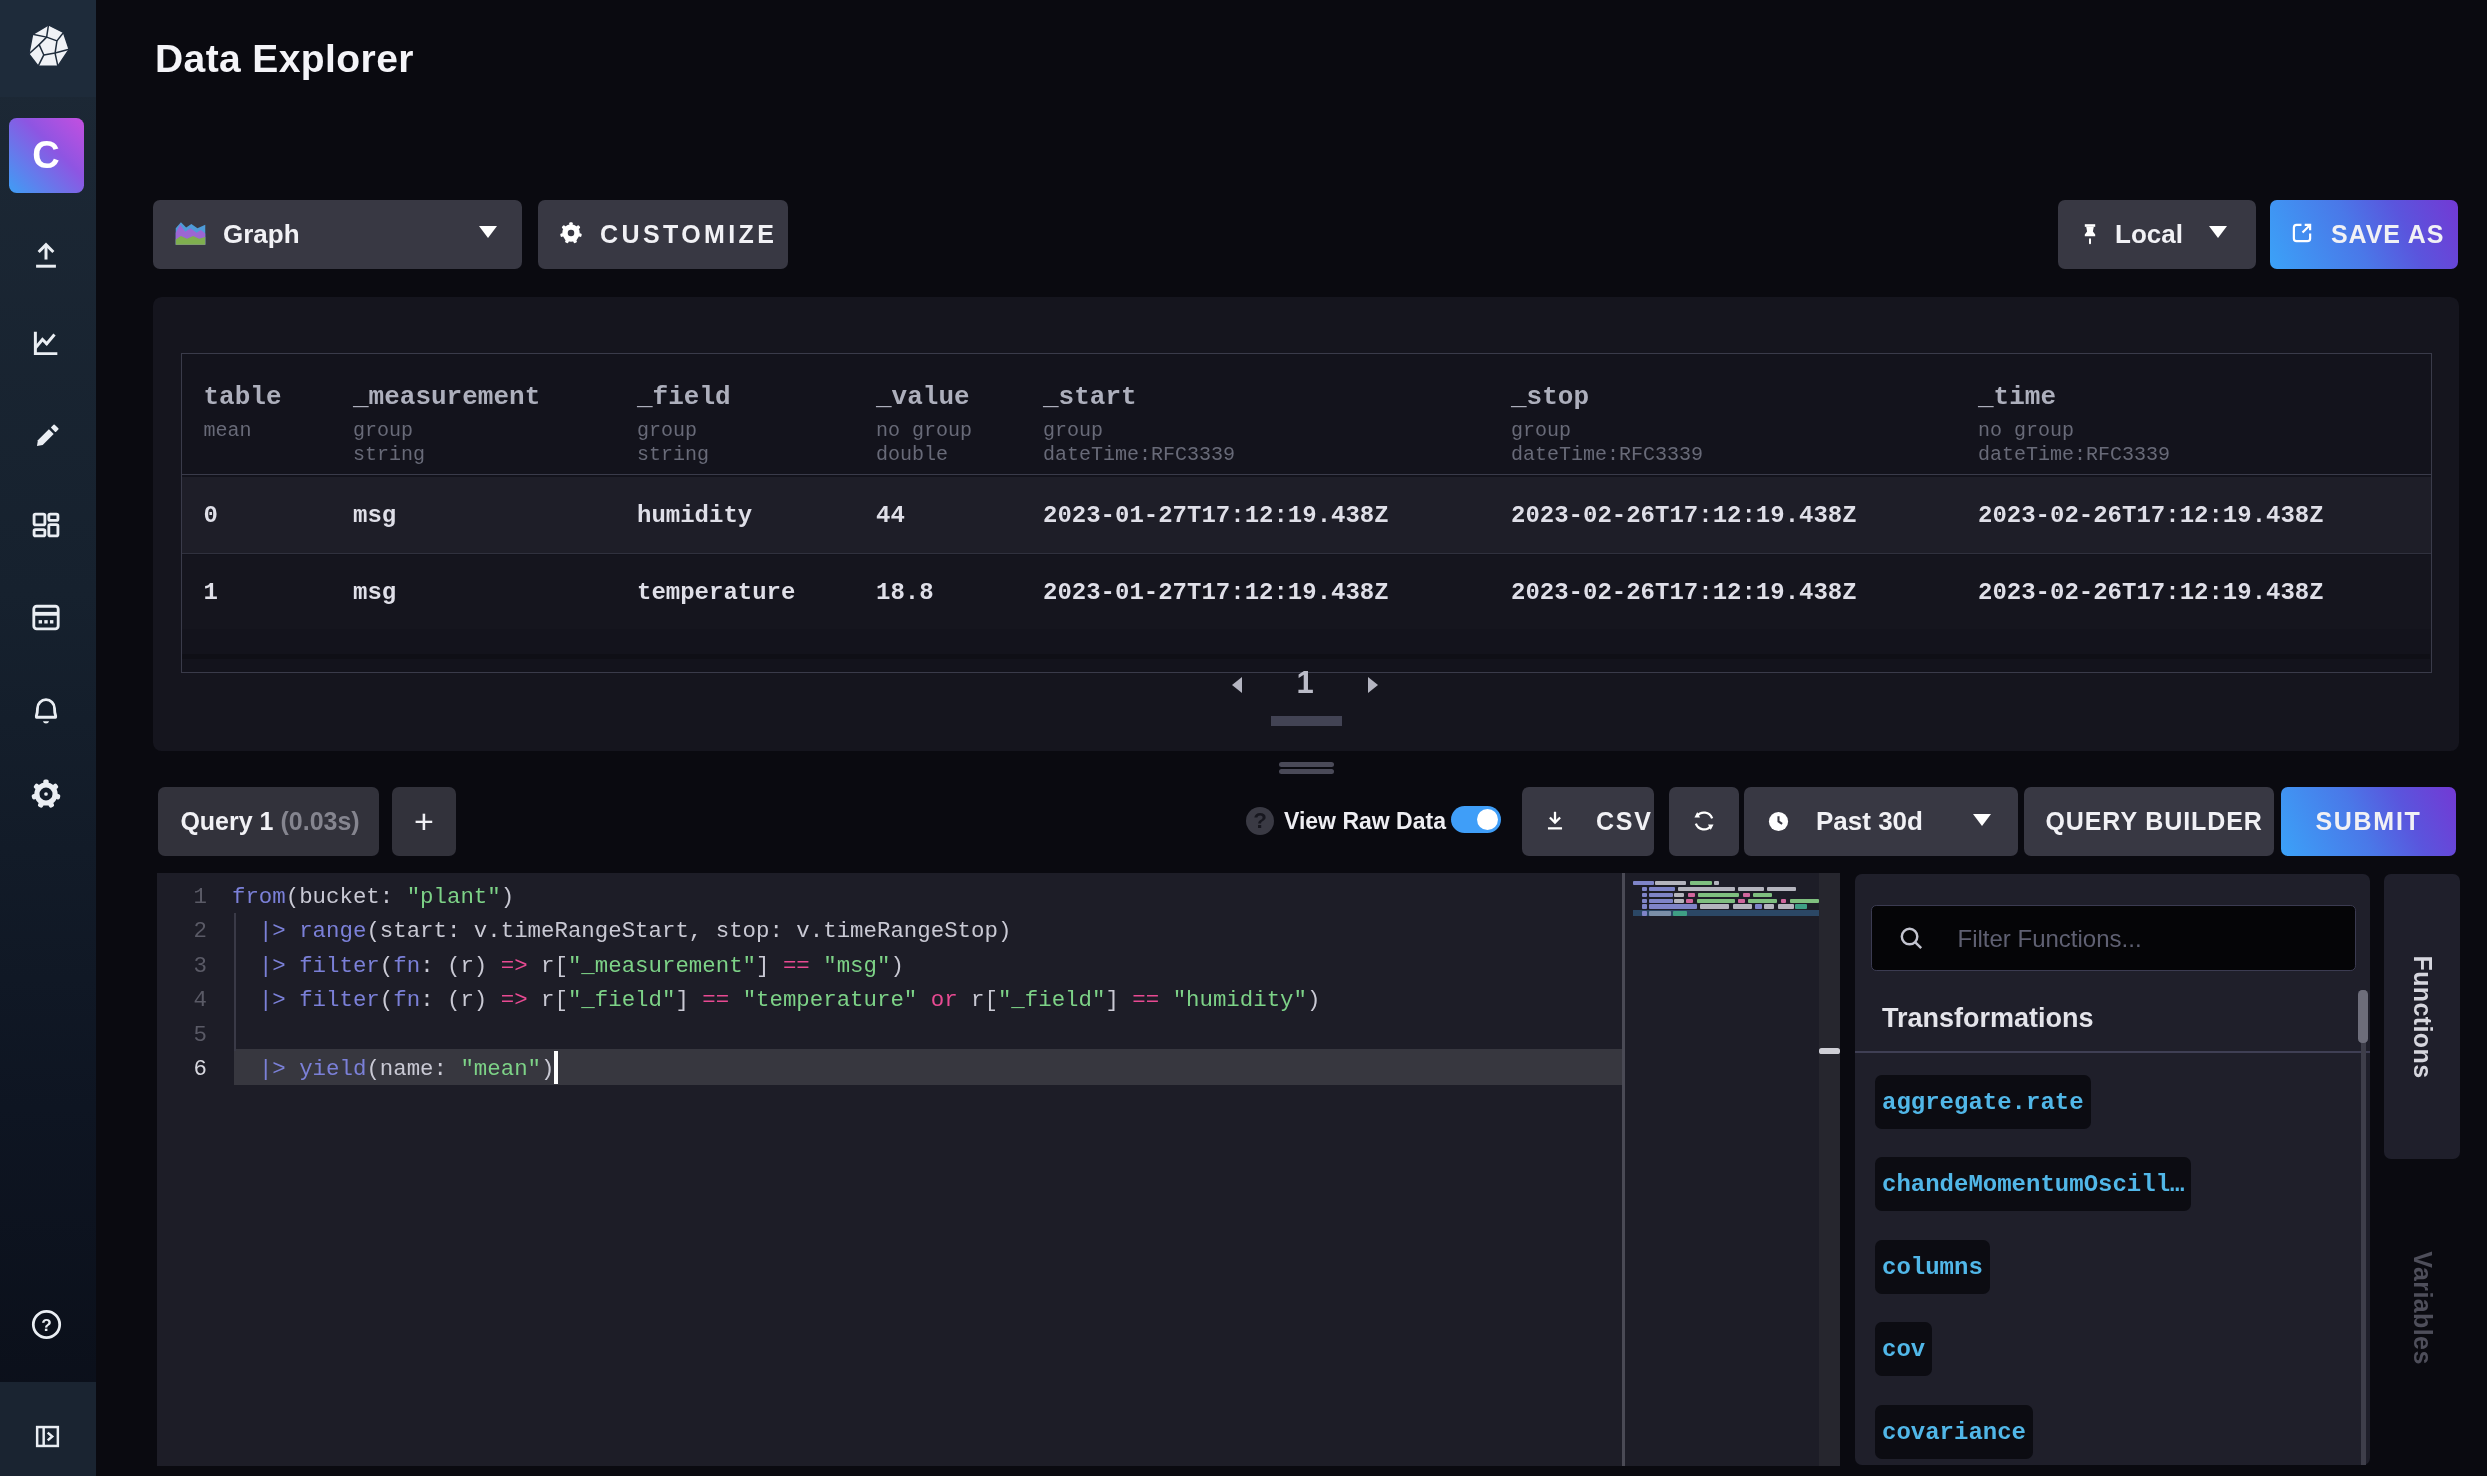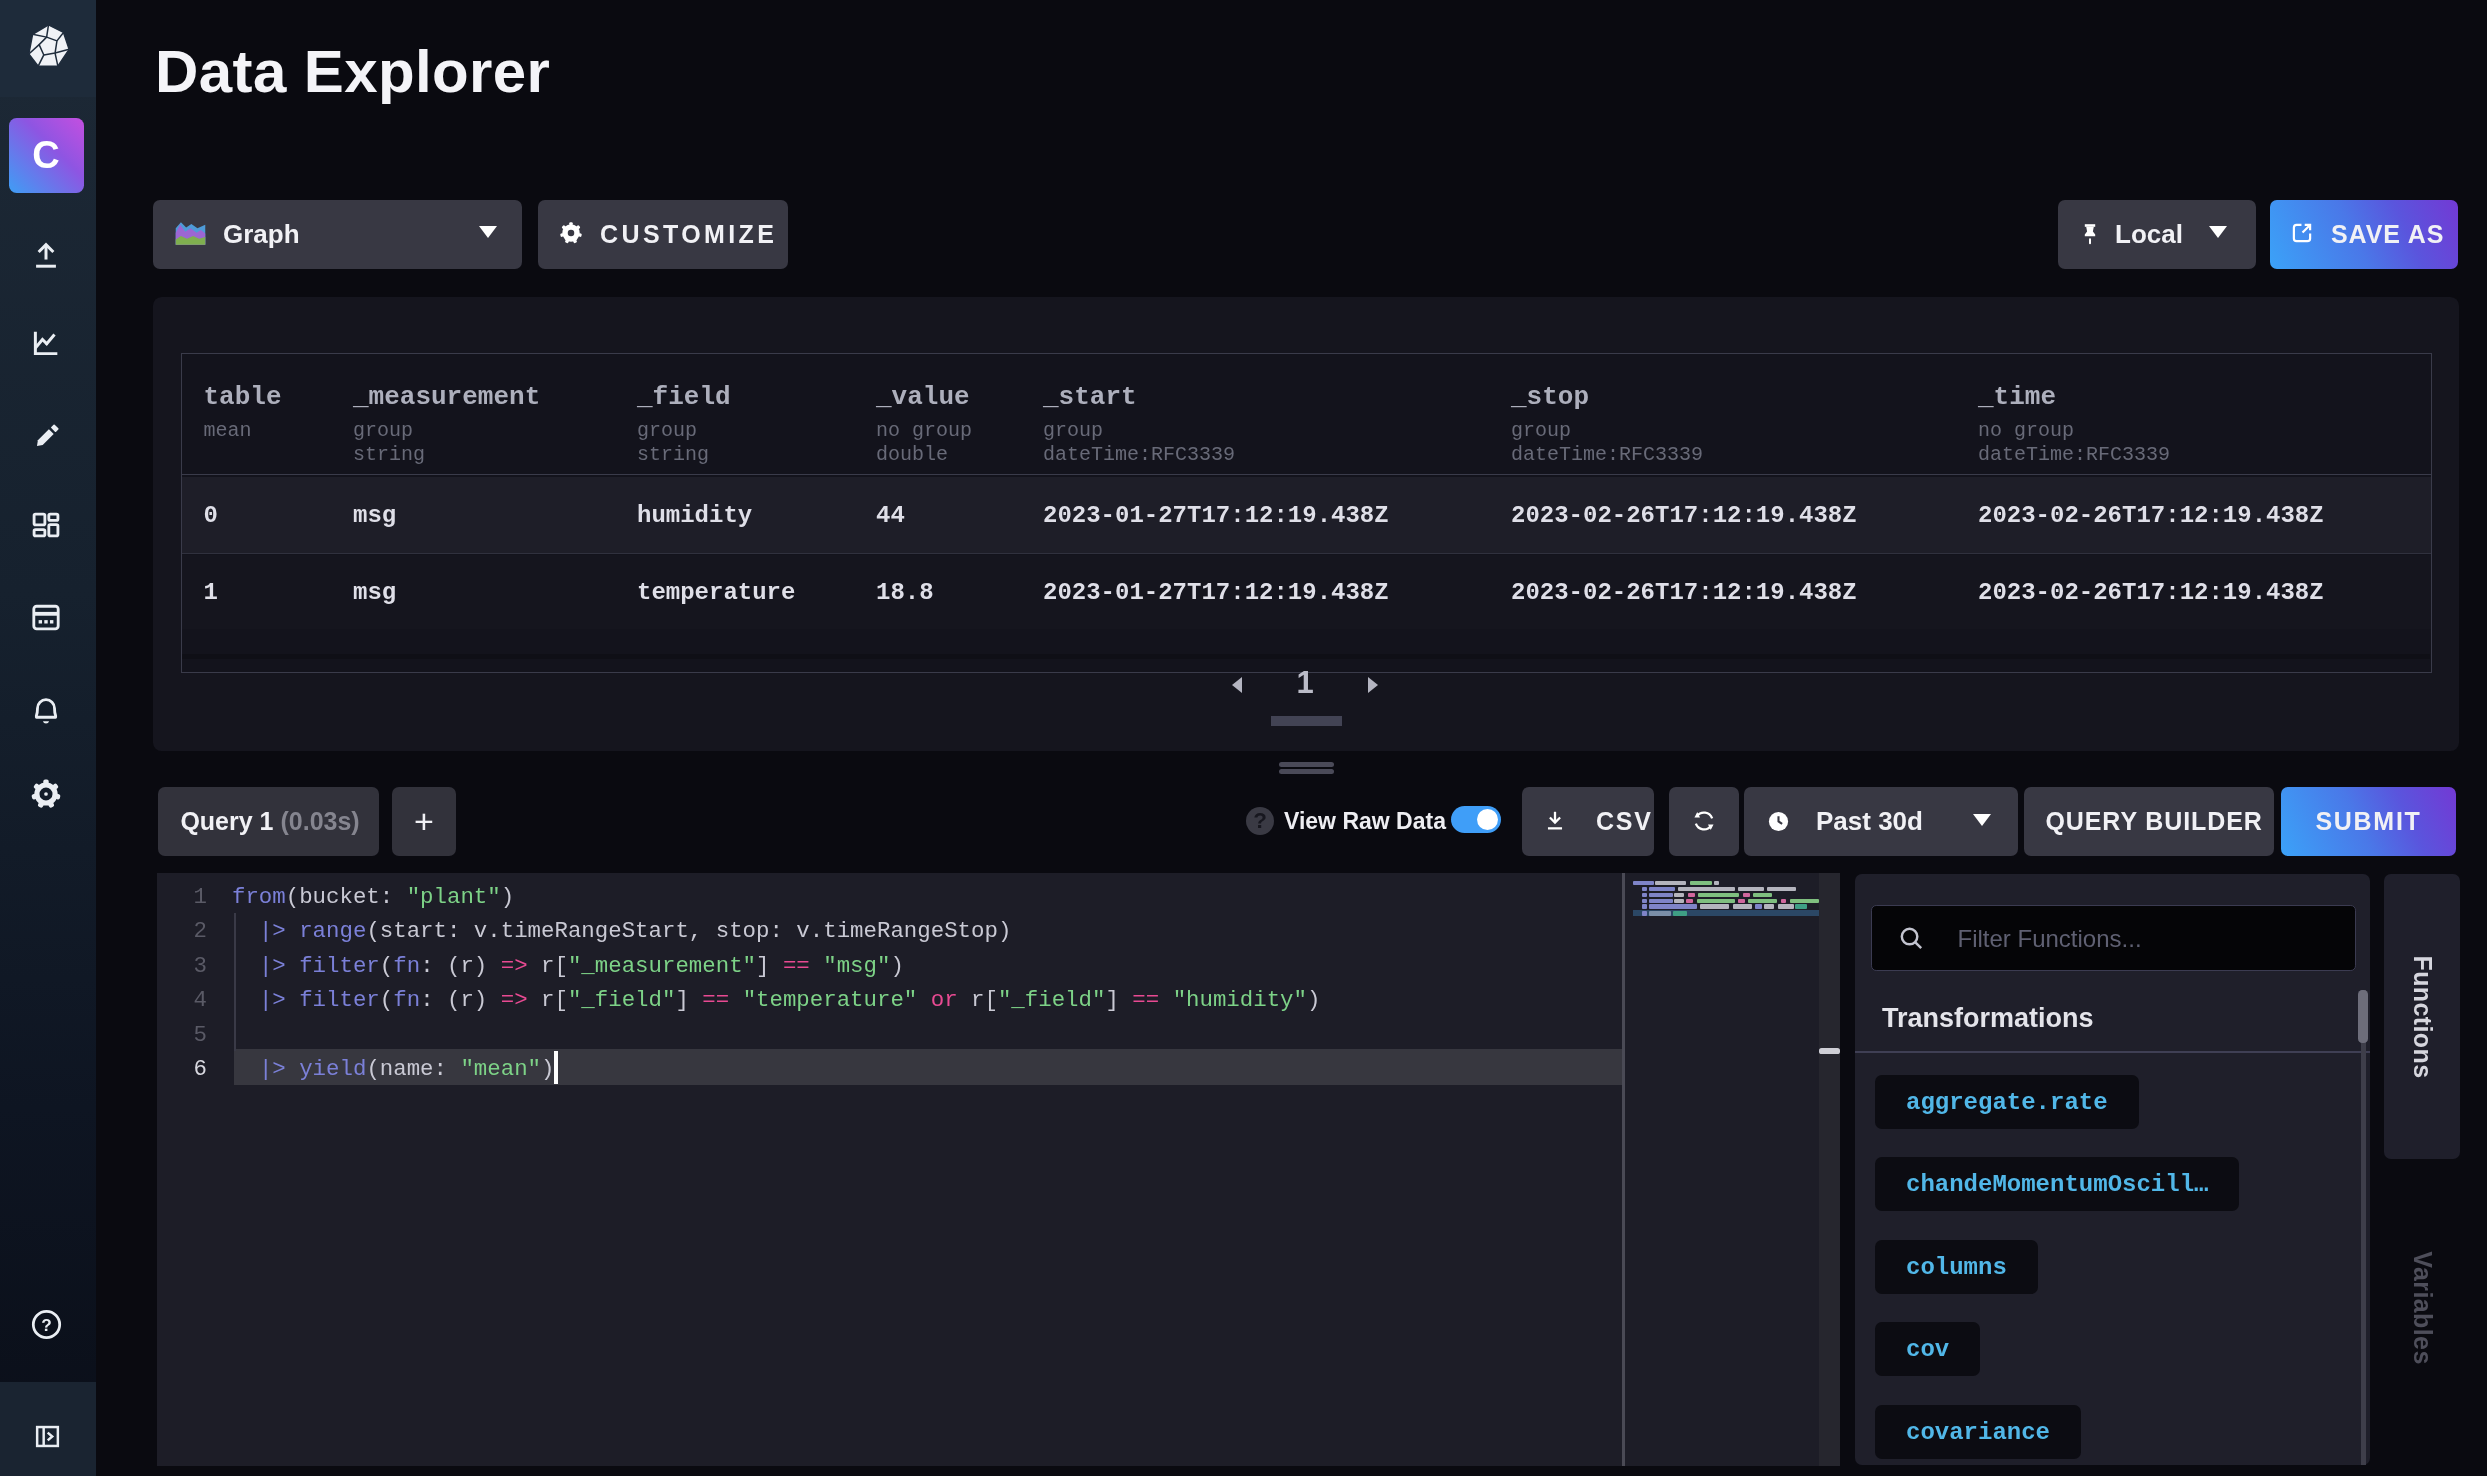--- a/index.html
+++ b/index.html
@@ -10,21 +10,21 @@
 
   
   #sidebar { position:absolute; left:0; top:0; width:96px; height:1477px;
     background:linear-gradient(180deg,#1d2936 0%,#16212e 40%,#0e1522 75%,#0a0e18 100%); }
   #logoblock { position:absolute; left:0; top:0; width:96px; height:97px; background:#1e2b3a; }
   #avatar { position:absolute; left:8.6px; top:118px; width:75px; height:75px; border-radius:7.7px;
     background:linear-gradient(45deg,#3e9ef5 0%,#8e55e2 60%,#c44fe0 100%);
     color:#fff; font-weight:bold; font-size:38px; display:flex; align-items:center; justify-content:center; }
 
   
-  #title { position:absolute; left:155px; top:37px; font-size:60px; letter-spacing:0.4px; font-weight:bold; color:#f4f4f8; }
+  #title { position:absolute; left:155px; top:37px; font-size:39px; letter-spacing:0.4px; font-weight:bold; color:#f4f4f8; }
 
   .btn { position:absolute; height:69px; border-radius:6.9px; background:#383843; color:#f1f1f5;
     display:flex; align-items:center; font-weight:bold; font-size:26px; white-space:nowrap; }
   .grad { background:linear-gradient(65deg,#3ba2f8 0%,#4a78e8 45%,#5a55dd 70%,#7339d4 100%); }
   .caps { letter-spacing:1.7px; font-size:25px; }
 
   
   #dd-graph { left:153px; top:200px; width:369px; }
   #btn-customize { left:538px; top:200px; width:250px; }
   #dd-local { left:2058px; top:200px; width:198px; }
@@ -90,21 +90,21 @@
 
   
   #fpanel { position:absolute; left:1855px; top:874px; width:515px; height:591px; background:#1f1f2a; border-radius:6.9px; }
   #filterbox { position:absolute; left:15.5px; top:31px; width:485px; height:66px; background:#050507;
     border:1.7px solid #3b3b51; border-radius:5.2px; }
   #filterbox .ph { position:absolute; left:86px; top:19px; font-size:24px; color:#5f6072; }
   #transf { position:absolute; left:27px; top:129px; font-size:27px; font-weight:bold; color:#e4e4ea; }
   #fsep { position:absolute; left:0px; top:177px; width:515px; height:1.7px; background:#3f3f54; }
   .chip { position:absolute; left:20px; height:54px; background:#0c0c12; border-radius:6.9px;
     font-family:"Liberation Mono", monospace; font-size:24px; font-weight:bold; color:#51b7e8;
-    display:flex; align-items:center; padding:0 31px; }
+    display:flex; align-items:center; padding:0 7px; }
   #fscroll-track { position:absolute; left:506px; top:116px; width:5.2px; height:475px; background:#3e3e4a; }
   #fscroll-thumb { position:absolute; left:503px; top:116px; width:9.5px; height:53px; border-radius:4.3px; background:#6d6d7a; }
 
   
   #tab-fn { position:absolute; left:2384px; top:874px; width:76px; height:285px; background:#1f1f2b; border-radius:6.9px; }
   #tab-fn span { position:absolute; left:50%; top:50%; transform:translate(-50%,-50%) rotate(90deg);
     font-size:25px; font-weight:bold; color:#d6d6de; white-space:nowrap; letter-spacing:0.4px; }
   #tab-var { position:absolute; left:2384px; top:1213px; width:76px; height:189px; }
   #tab-var span { position:absolute; left:50%; top:50%; transform:translate(-50%,-50%) rotate(90deg);
     font-size:25px; font-weight:bold; color:#4e4e5a; white-space:nowrap; letter-spacing:0.4px; }

